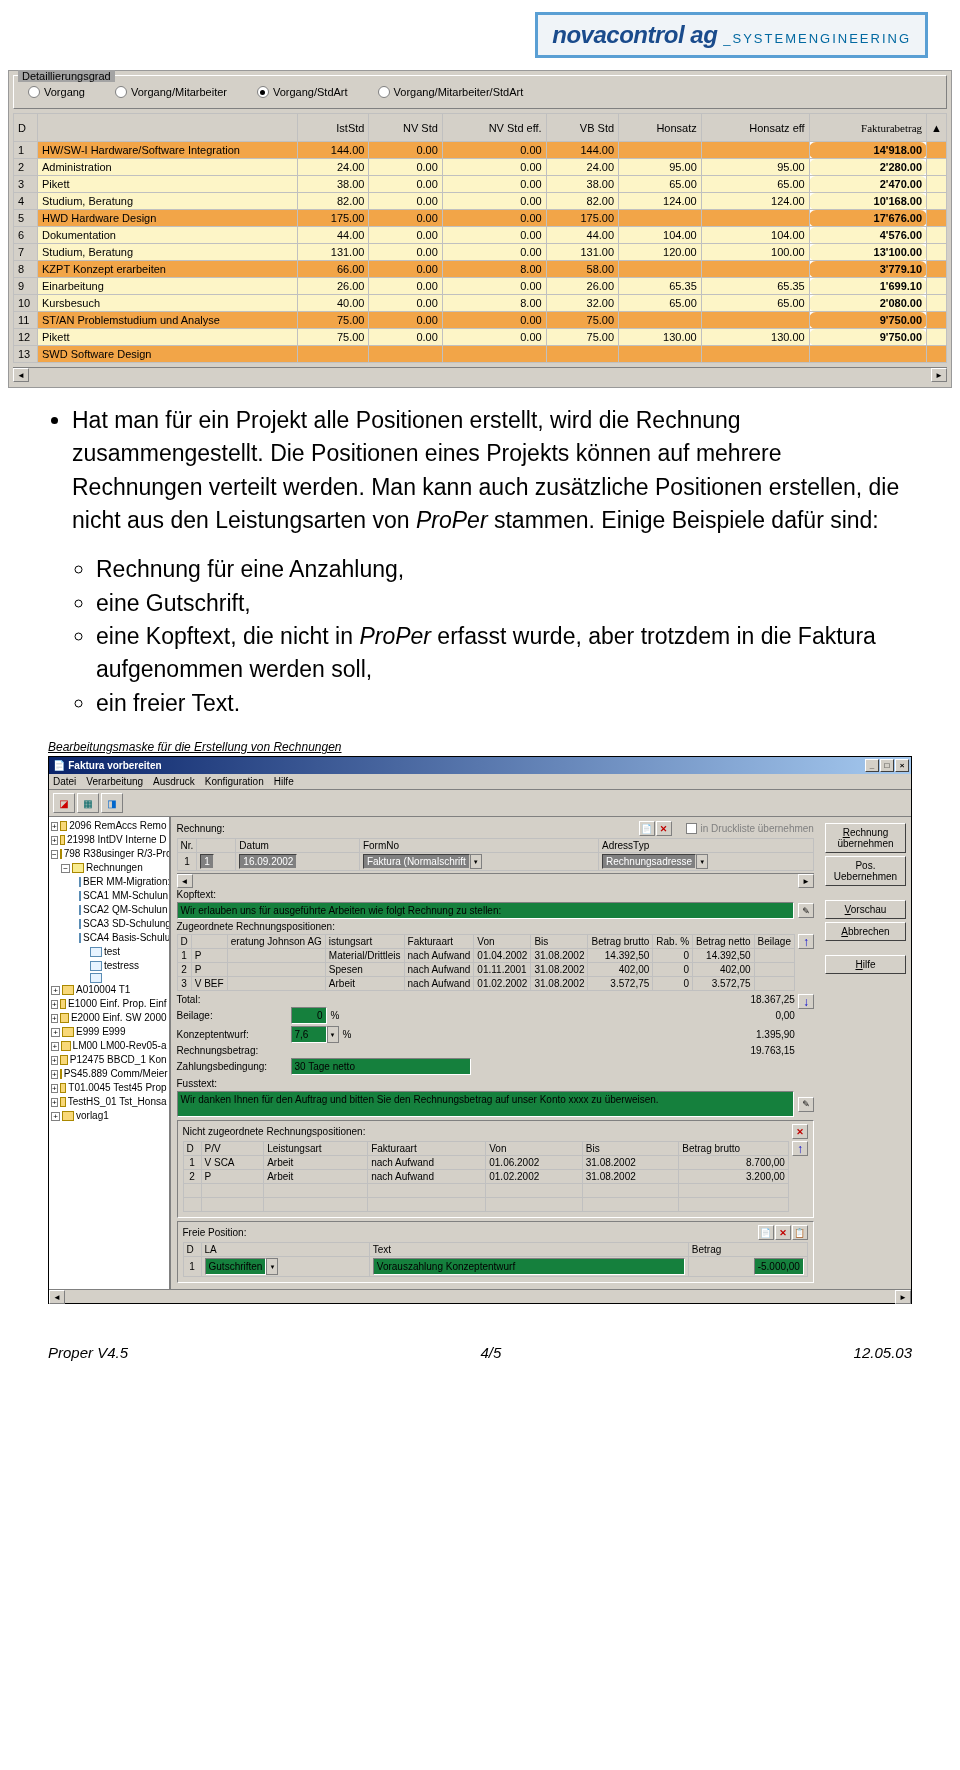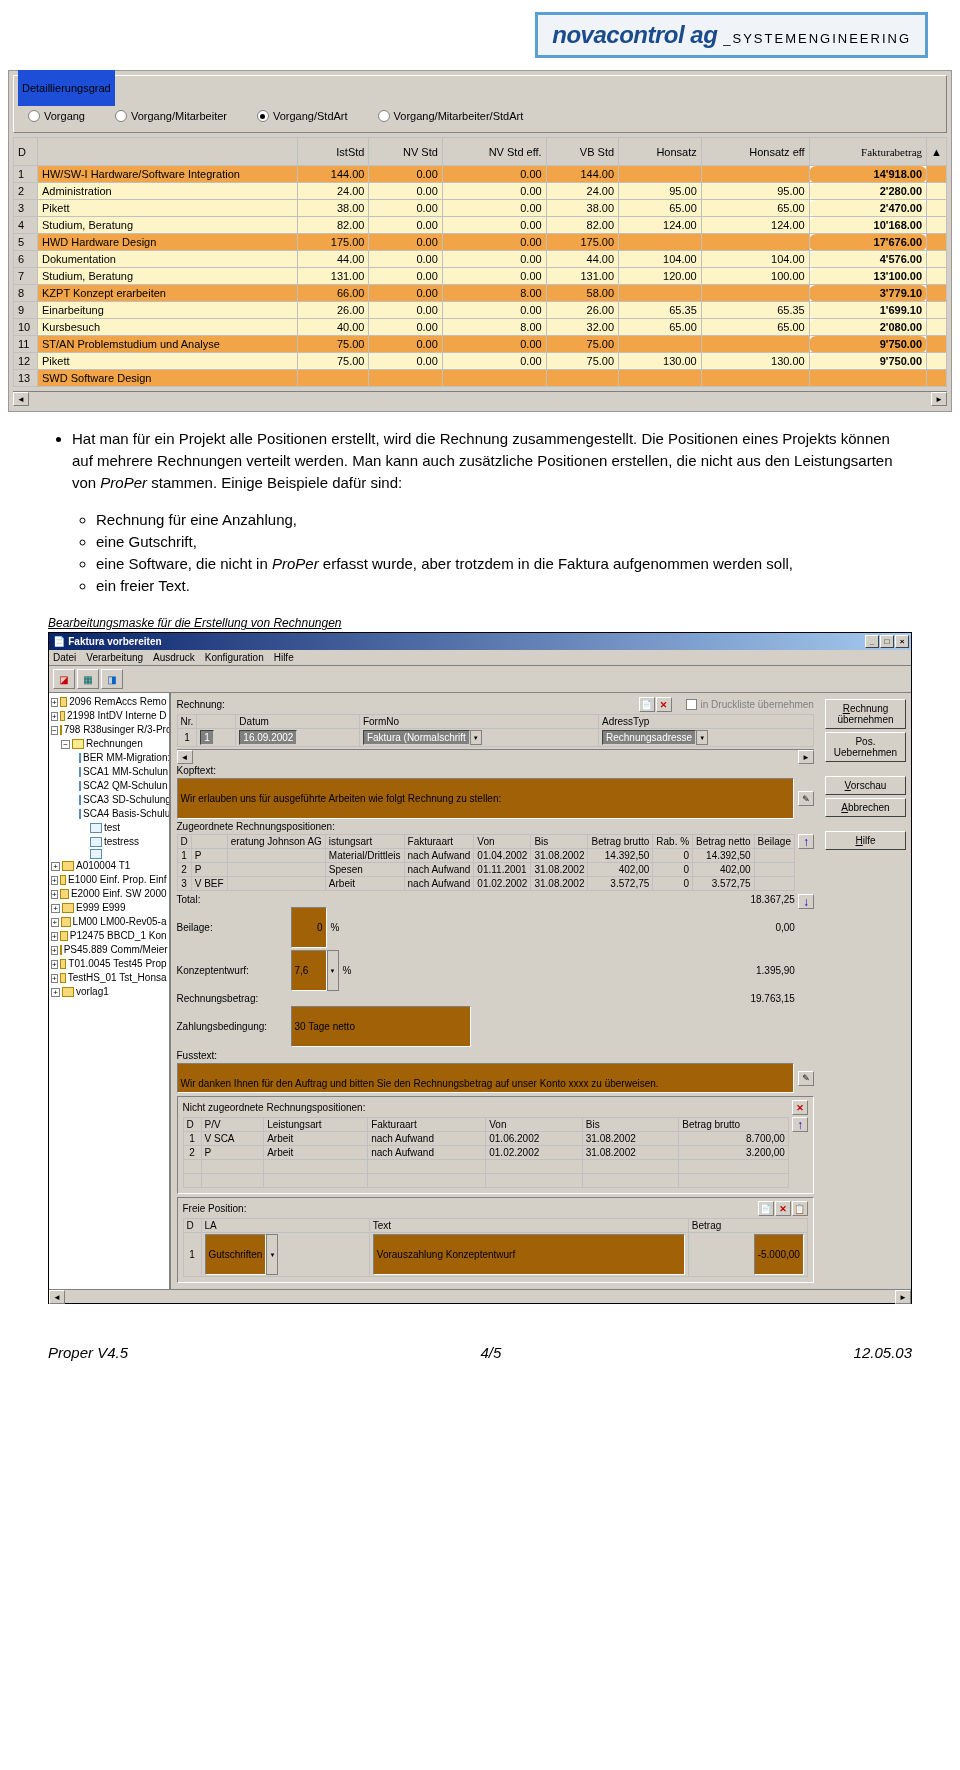--- a/index.html
+++ b/index.html
@@ -28,21 +28,21 @@
   }
   .logo-main {
     font-size: 24px;
     font-weight: bold;
     font-style: italic;
     color: #1a4b8c;
     letter-spacing: -0.5px;
   }
   .logo-sub {
     font-size: 13px;
-    color: #000000;
+    color: #0369a1;
     letter-spacing: 2px;
   }
   
   .screenshot1 {
     background: #d4d0c8;
     border: 1px solid #999;
     margin: 0 8px 16px 8px;
     font-family: Tahoma, sans-serif;
     font-size: 11px;
   }
@@ -50,22 +50,22 @@
     border: 1px solid #fff;
     border-bottom-color: #808080;
     border-right-color: #808080;
     margin: 4px;
     padding: 2px 4px 6px 4px;
     position: relative;
   }
   .legend {
     position: relative;
     top: -8px;
-    background: #1d4ed8;
-    padding: 12px 4px;
+    background: #a3a3a3;
+    padding: 0 4px;
     display: inline-block;
   }
   .radio-row {
     display: flex;
     gap: 30px;
     padding: 0 10px 4px 10px;
     margin-top: -4px;
   }
   .radio-opt { display: flex; align-items: center; gap: 4px; }
   .radio-dot {
@@ -119,21 +119,21 @@
     margin: 0 4px 4px 4px;
   }
   .sb-btn {
     width: 16px; height: 14px; background: #d4d0c8;
     border: 1px solid #fff; border-right-color: #808080; border-bottom-color: #808080;
     display: inline-flex; align-items: center; justify-content: center;
     font-size: 8px;
   }
   
   .body-text {
-    font-size: 15px;
+    font-size: 23px;
     line-height: 1.45;
     margin: 0 48px 20px 48px;
   }
   .body-text ul { margin: 2px 0 10px 0; padding-left: 24px; }
   .body-text ul ul { list-style-type: circle; margin-top: 16px; }
   .body-text em.prod { font-style: italic; font-weight: normal; }
   .caption {
     font-style: italic;
     text-decoration: underline;
     font-size: 12px;
@@ -197,23 +197,23 @@
   .btncol { width: 128px; padding: 6px 5px; display:flex; flex-direction:column; gap:3px;}
   .winbtn {
     background:#d4d0c8; border:1px solid #fff;
     border-right-color:#404040; border-bottom-color:#404040;
     padding:3px 4px; text-align:center; font-size:10px;
   }
   .winbtn u { text-decoration: underline; }
   .form-row { display:flex; align-items:center; gap:4px; margin-bottom:2px; font-size:10px;}
   .flabel { color:#000; }
   .sunken {
-    background:#a16207; border:1px solid #808080;
+    background:#15803d; border:1px solid #808080;
     border-right-color:#fff; border-bottom-color:#fff;
-    padding:14px 3px; font-size:10px;
+    padding:2px 3px; font-size:10px;
   }
   .field-dark {
     background:#808080; color:#fff; border:1px solid #404040;
     border-right-color:#d4d0c8; border-bottom-color:#d4d0c8;
     padding:1px 3px; font-size:10px;
   }
   .chk { width:11px; height:11px; background:#fff; border:1px solid #808080; display:inline-block;}
   .mini-dd { display:inline-flex; }
   .mini-dd .arrow { width:12px; background:#d4d0c8; border:1px solid #808080; display:inline-flex; align-items:center; justify-content:center; font-size:6px;}
   table.postable {
@@ -464,21 +464,21 @@
     </div>
   </div>
 
   <div class="body-text">
     <ul>
       <li>
         <span>Hat man für ein Projekt alle Positionen erstellt, wird die Rechnung zusammengestellt. Die Positionen eines Projekts können auf mehrere Rechnungen verteilt werden. Man kann auch zusätzliche Positionen erstellen, die nicht aus den Leistungsarten von </span><em class="prod">ProPer</em><span> stammen. Einige Beispiele dafür sind:</span>
         <ul>
           <li>Rechnung für eine Anzahlung,</li>
           <li>eine Gutschrift,</li>
-          <li><span>eine Software, die nicht in </span><em class="prod">ProPer</em><span> erfasst wurde, aber trotzdem in die Faktura aufgenommen werden soll,</span></li>
+          <li><span>eine Kopftext, die nicht in </span><em class="prod">ProPer</em><span> erfasst wurde, aber trotzdem in die Faktura aufgenommen werden soll,</span></li>
           <li>ein freier Text.</li>
         </ul>
       </li>
     </ul>
   </div>
   <div class="caption">Bearbeitungsmaske für die Erstellung von Rechnungen</div>
 
   <div class="screenshot2">
     <div class="titlebar">
       <span><span>📄</span> <span>Faktura vorbereiten</span></span>

